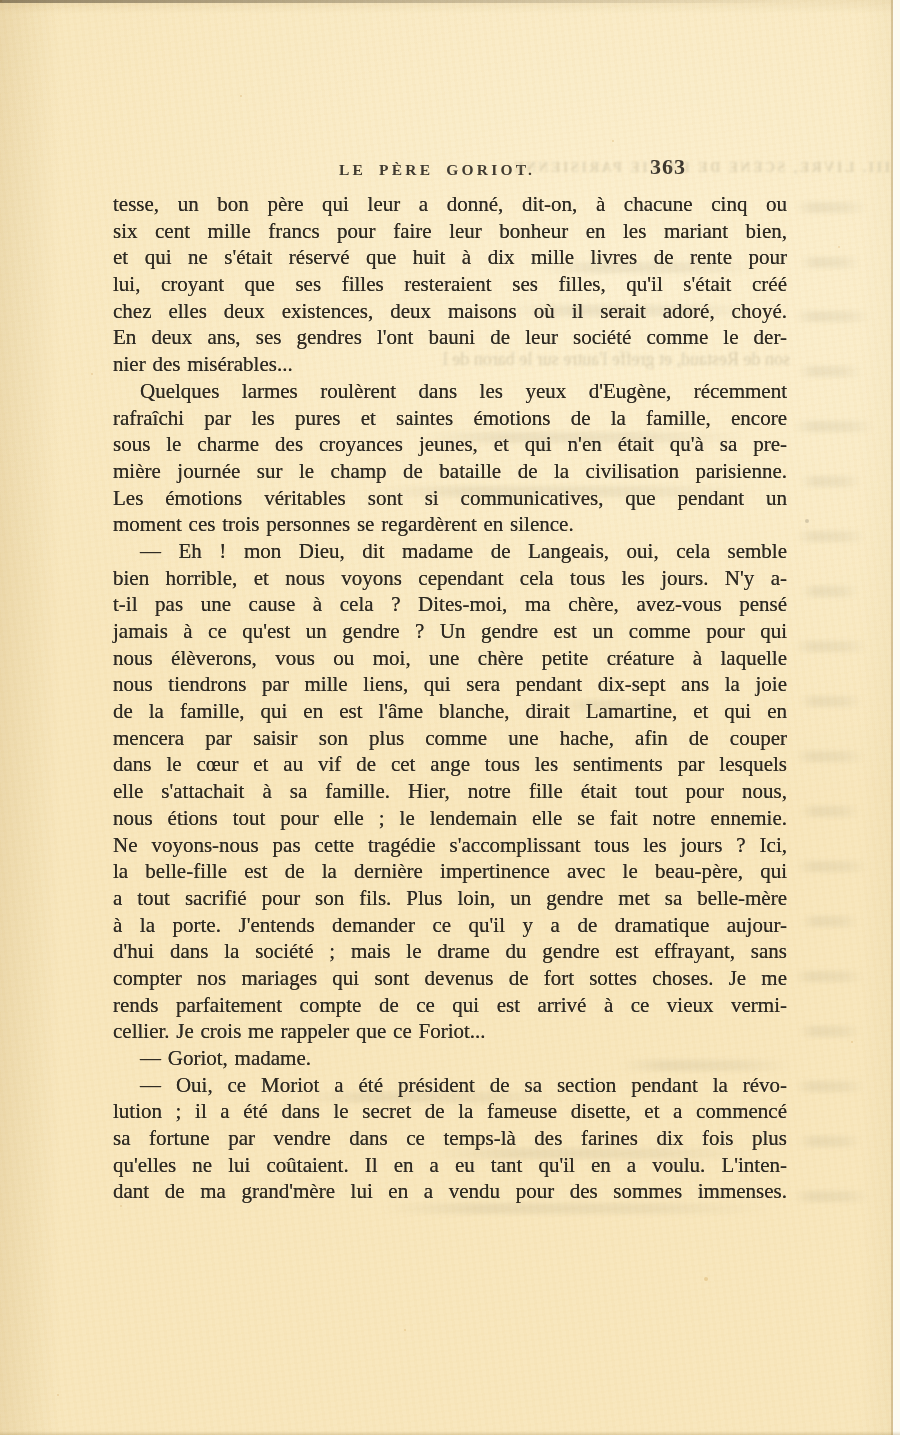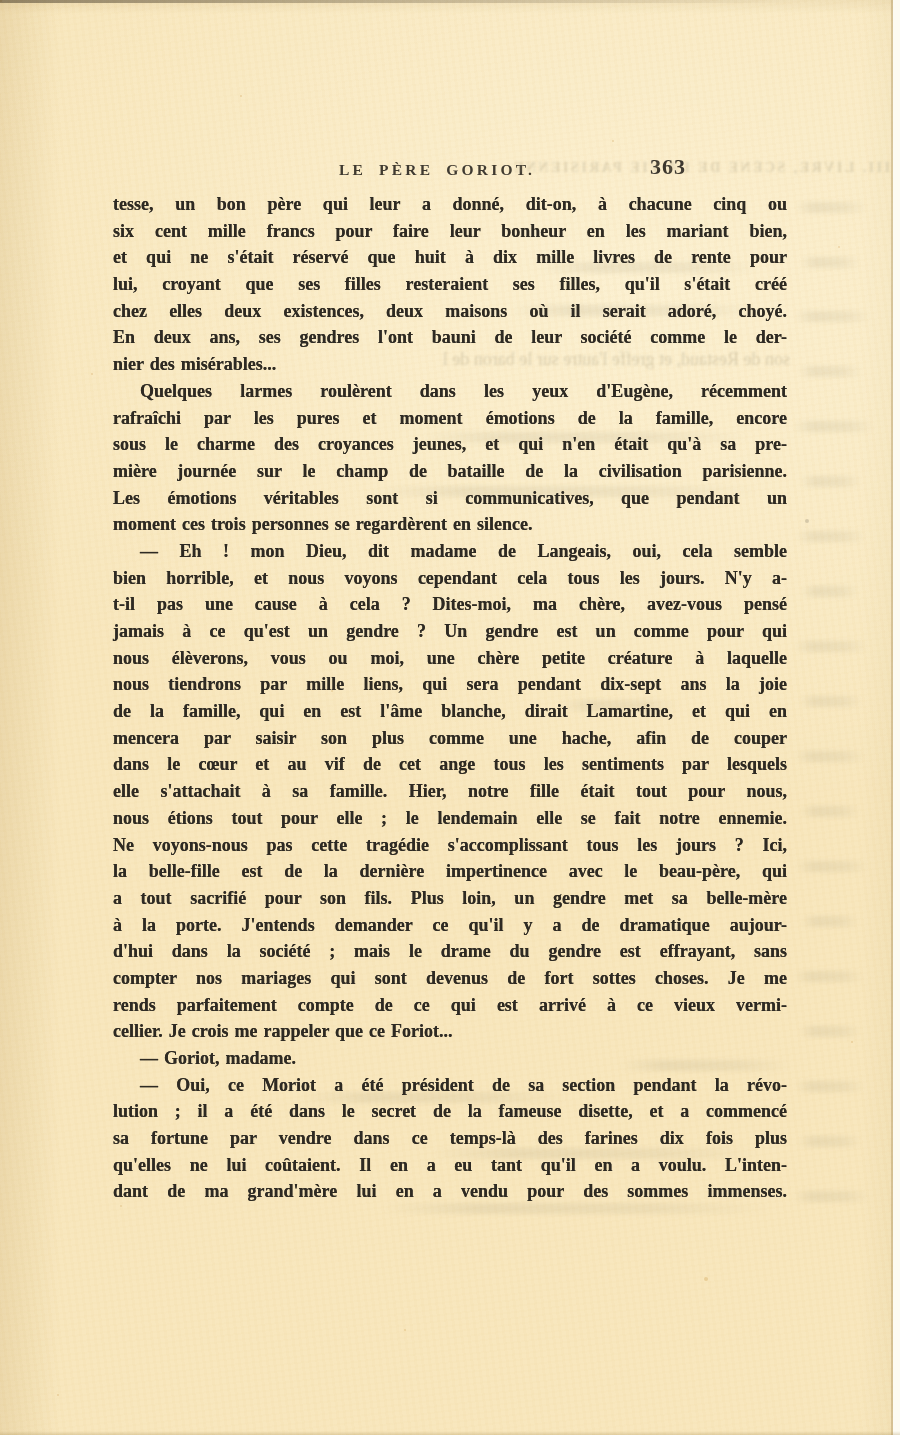--- a/index.html
+++ b/index.html
@@ -36,23 +36,23 @@
       529px 1187px 0 rgba(190,145,65,.28), 705px 1278px 0 1px rgba(205,160,80,.35),
       404px 1329px 0 rgba(200,150,70,.28), 120px 1205px 0 rgba(195,148,68,.26),
       838px 246px 0 rgba(200,152,72,.28), 57px 1394px 0 rgba(198,150,70,.3);}
 
   .running-head{position:absolute;left:297px;top:161px;width:280px;text-align:center;
     font-weight:bold;font-size:15.5px;letter-spacing:3.2px;word-spacing:6px;color:#332e26;}
   .page-number{position:absolute;left:650px;top:154px;width:66px;
     font-weight:bold;font-size:22px;letter-spacing:1px;color:#2e2a23;}
 
   .textblock{position:absolute;left:113px;top:191px;width:674px;z-index:2;}
-  .line{height:26.7px;line-height:26.7px;font-size:18px;word-spacing:1.5px;
+  .line{height:26.7px;line-height:26.7px;font-size:21px;word-spacing:1.5px;
     text-align:justify;text-align-last:justify;white-space:normal;
-    text-shadow:0 0 .45px rgba(46,42,35,.85);font-weight:bold;}
+    text-shadow:0 0 .45px rgba(46,42,35,.85);}
   .line.indent{padding-left:27px;}
   .line.last{text-align-last:left;}
 
   .ghost{position:absolute;z-index:1;transform:scaleX(-1);transform-origin:center;
     color:#9e9478;filter:blur(1.1px);opacity:.34;font-family:"Liberation Serif",serif;
     white-space:nowrap;overflow:hidden;}
   .ghost.caps{letter-spacing:2.5px;font-weight:bold;opacity:.28;}
   .smudge{position:absolute;z-index:1;height:11px;border-radius:5px;
     background:linear-gradient(to right, rgba(158,148,118,0), rgba(158,148,118,.38) 25%, rgba(158,148,118,.30) 70%, rgba(158,148,118,0));
     filter:blur(2.2px);opacity:.38;}
@@ -100,21 +100,21 @@
 
   <div class="textblock" id="textblock">
       <div class="line">tesse, un bon père qui leur a donné, dit-on, à chacune cinq ou</div>
       <div class="line">six cent mille francs pour faire leur bonheur en les mariant bien,</div>
       <div class="line">et qui ne s'était réservé que huit à dix mille livres de rente pour</div>
       <div class="line">lui, croyant que ses filles resteraient ses filles, qu'il s'était créé</div>
       <div class="line">chez elles deux existences, deux maisons où il serait adoré, choyé.</div>
       <div class="line">En deux ans, ses gendres l'ont bauni de leur société comme le der-</div>
       <div class="line last">nier des misérables...</div>
       <div class="line indent">Quelques larmes roulèrent dans les yeux d'Eugène, récemment</div>
-      <div class="line">rafraîchi par les pures et moment émotions de la famille, encore</div>
+      <div class="line">rafraîchi par les pures et saintes émotions de la famille, encore</div>
       <div class="line">sous le charme des croyances jeunes, et qui n'en était qu'à sa pre-</div>
       <div class="line">mière journée sur le champ de bataille de la civilisation parisienne.</div>
       <div class="line">Les émotions véritables sont si communicatives, que pendant un</div>
       <div class="line last">moment ces trois personnes se regardèrent en silence.</div>
       <div class="line indent">— Eh ! mon Dieu, dit madame de Langeais, oui, cela semble</div>
       <div class="line">bien horrible, et nous voyons cependant cela tous les jours. N'y a-</div>
       <div class="line">t-il pas une cause à cela ? Dites-moi, ma chère, avez-vous pensé</div>
       <div class="line">jamais à ce qu'est un gendre ? Un gendre est un comme pour qui</div>
       <div class="line">nous élèverons, vous ou moi, une chère petite créature à laquelle</div>
       <div class="line">nous tiendrons par mille liens, qui sera pendant dix-sept ans la joie</div>

